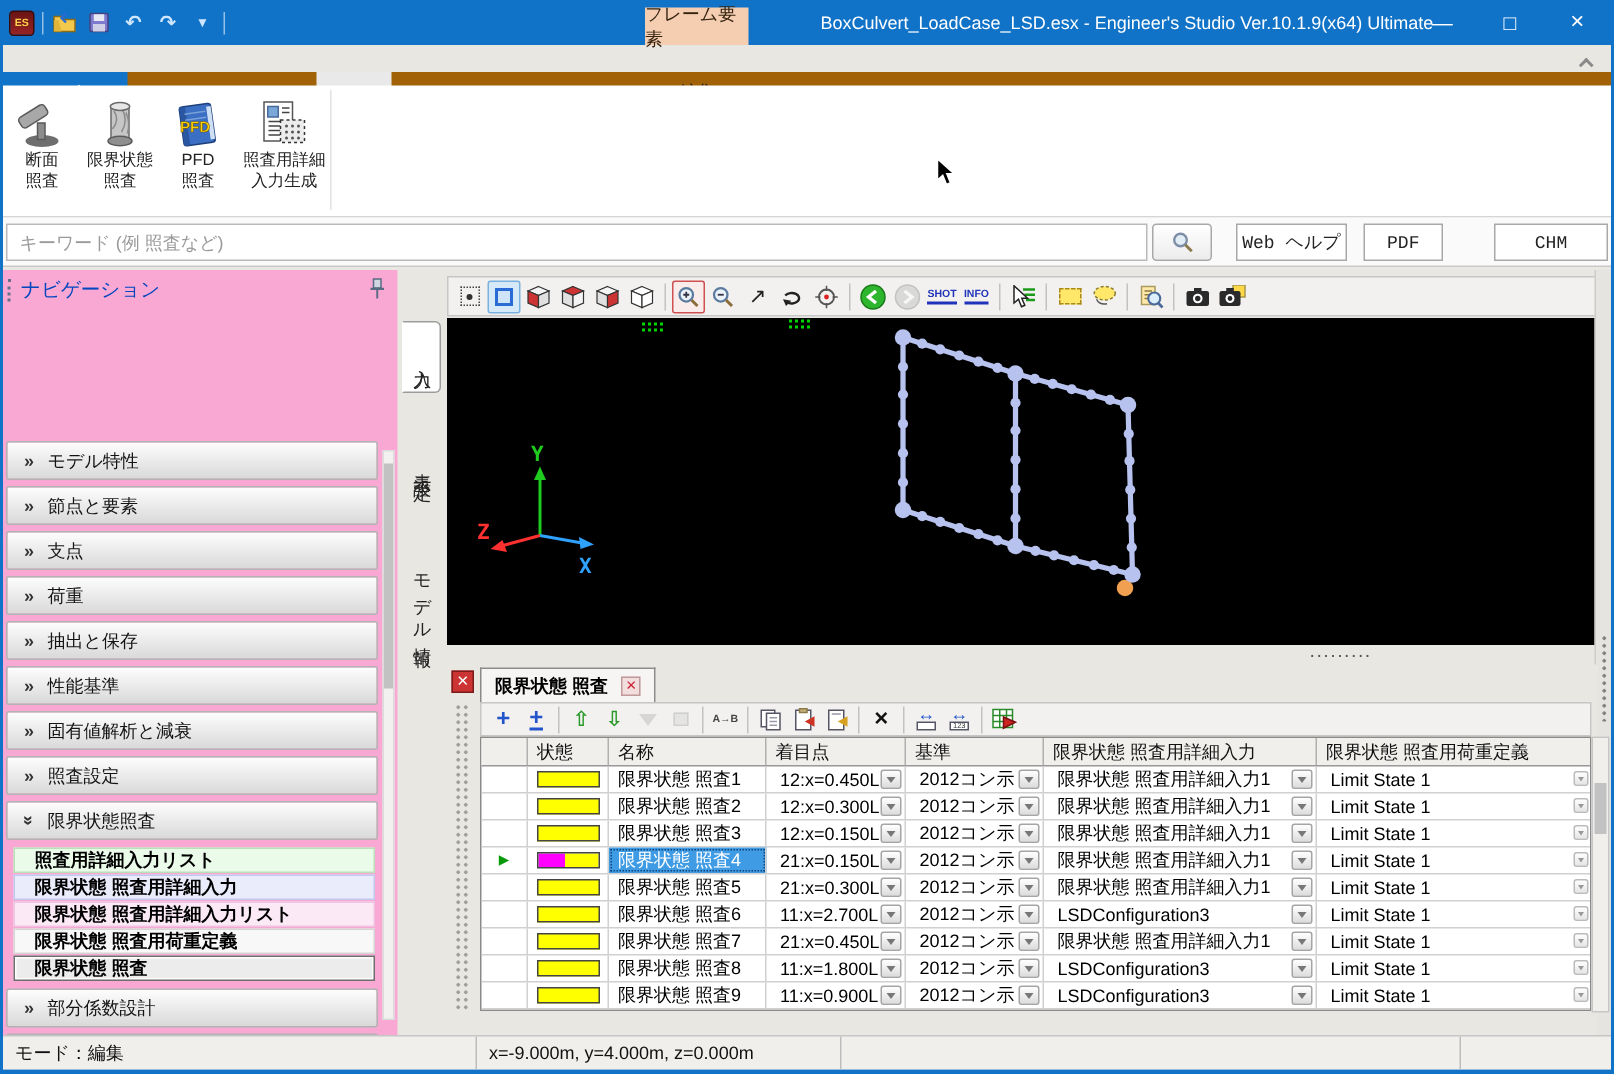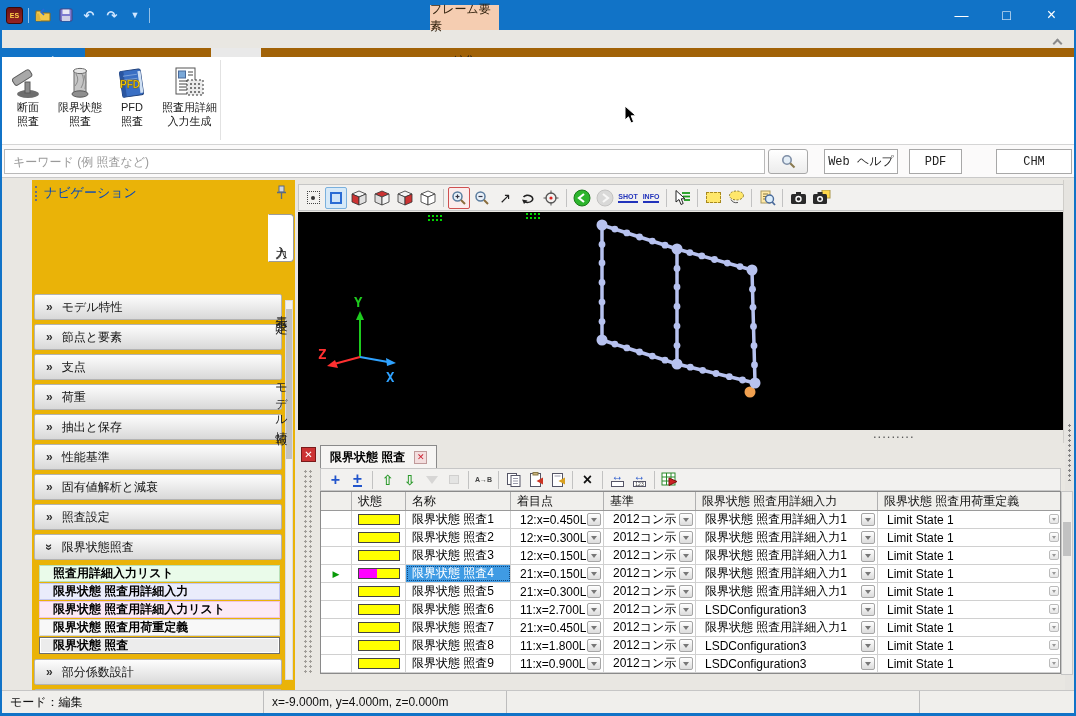--- a/index.html
+++ b/index.html
@@ -40,21 +40,21 @@
 
   
   .searchrow { position:absolute; top:145px; left:0; right:0; height:33px; background:#fbfafa; border-bottom:1px solid #c9c9c9; }
   .search-input { position:absolute; left:2px; top:4px; width:761px; height:25px; border:1px solid #b9b9b9; padding:0 8px; font-size:12px; font-family:inherit; color:#555; }
   .search-input::placeholder { color:#9a9a9a; }
   .search-btn { position:absolute; left:766px; top:4px; width:40px; height:25px; border:1px solid #a8a8a8; border-radius:3px;
                 background:linear-gradient(#ffffff,#ececec); display:flex; align-items:center; justify-content:center; }
   .hbtn { position:absolute; top:4px; height:25px; border:1px solid #a8a8a8; background:#fff; display:flex; align-items:center; justify-content:center; font-size:12px; color:#222;font-family:Liberation Mono, monospace; }
 
   
-  .navpanel { position:absolute; left:0; top:180px; width:263px; bottom:20px; background:#eab308; overflow:hidden;margin-left:30px; }
+  .navpanel { position:absolute; left:0; top:180px; width:263px; bottom:20px; background:#f9a8d4; overflow:hidden; }
   .nav-header { position:relative; height:26px; display:flex; align-items:center; padding-left:12px; color:#0046be; font-size:13px; }
   .nav-grip { position:absolute; left:3px; top:6px; width:3px; height:15px; border-left:2px dotted #66708a; }
   .pin-icon { position:absolute; right:8px; top:5px; }
   .navlinks { margin:2px 2px 0; background:#fff; border:1px solid #9a9a9a; padding:4px 5px; line-height:19px; }
   .navlink { color:#0000cd; text-decoration:underline; margin-right:10px; white-space:nowrap; display:inline-block; }
   .accordion { position:absolute; left:2px; top:114px; width:248px; bottom:0; overflow:hidden; }
   .acc-item { height:26px; margin-bottom:4px; background:linear-gradient(#fdfdfd,#d9d9d9); border:1px solid #b3b3b3;
               border-radius:2px; display:flex; align-items:center; padding-left:11px; gap:9px; color:#141414; }
   .acc-chev { color:#333; font-weight:bold; font-size:12px; line-height:1; }
   .acc-chev.open { transform:rotate(90deg); }
@@ -164,20 +164,21 @@
             <rect x="3.5" y="1.5" width="7" height="4.5" fill="#e8e8f4"></rect>
             <rect x="3" y="8" width="8" height="5" fill="#cfcfe6"></rect>
           </svg>
       </span>
       <span class="qbtn">↶</span>
       <span class="qbtn">↷</span>
       <span class="qbtn" style="font-size:9px">▼</span>
       <span class="sep"></span>
     </div>
     <div class="ctxtab">フレーム要素</div>
+    <div class="title-text">BoxCulvert_LoadCase_LSD.esx - Engineer's Studio Ver.10.1.9(x64) Ultimate</div>
     <div class="winctl">
       <span>—</span>
       <span>□</span>
       <span style="font-size:16px">×</span>
     </div>
   </div>
 
   <div class="tabrow">
       <div class="rtab file">ファイル</div>
       <div class="rtab">ホーム</div>
@@ -845,21 +846,21 @@
               </span></div>
           </div>
         </div>
     </div>
     <div class="table-scroll">
         <span class="table-thumb"></span>
       </div>
   </div>
 
   <div class="statusbar">
-    <span class="sbcell" style="width:262px">モード：編集</span>
+    <span class="sbcell" style="width:316px">モード：編集</span>
     <span class="sbcell" style="width:243px">x=-9.000m, y=4.000m, z=0.000m</span>
     <span class="sbcell" style="width:413px"></span>
     <span class="sbcell" style="flex:1;border-right:none"></span>
   </div>
 
   <svg class="cursor" width="14" height="20" viewBox="0 0 14 20">
     <polygon points="1,1 1,15 4.5,11.8 7,18 9.6,16.8 7.2,10.8 12,10.8" fill="#000" stroke="#fff" stroke-width="1"></polygon>
   </svg>
 
 </div>

